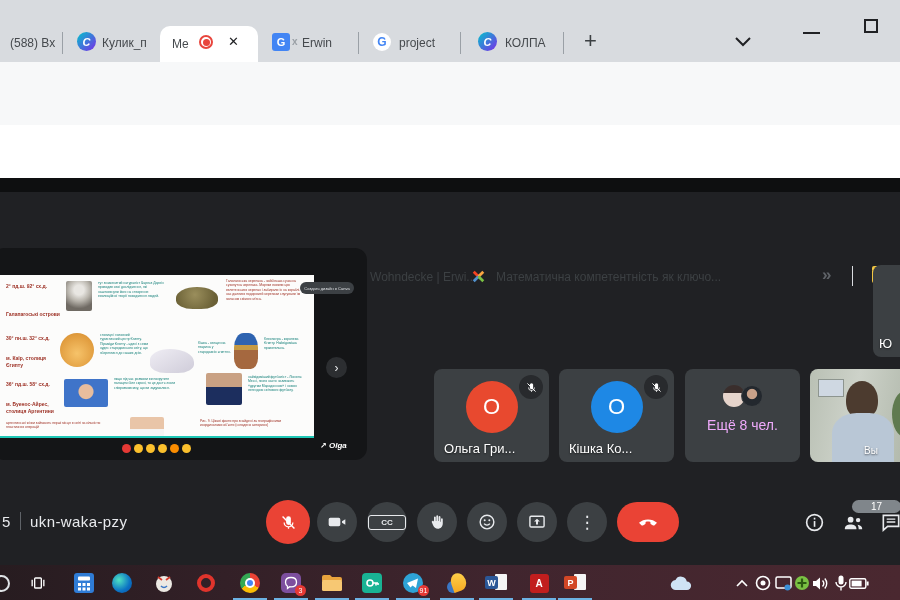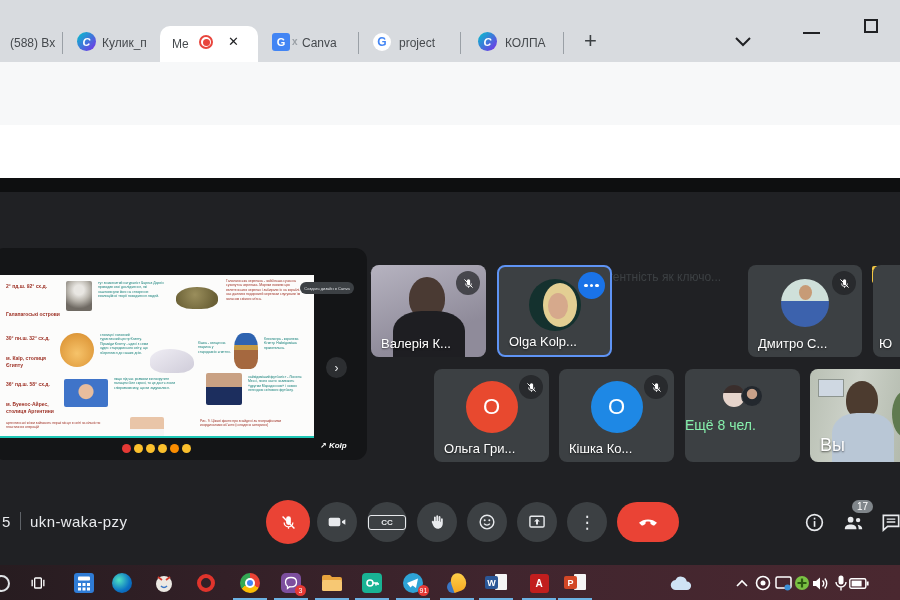--- a/index.html
+++ b/index.html
@@ -58,21 +58,21 @@
   .menu-btn{position:absolute;top:5px;right:5px;width:27px;height:27px;border-radius:50%;background:#1a73e8;display:flex;align-items:center;justify-content:center;gap:2px;border:none;padding:0;}
   .menu-btn i{width:3.5px;height:3.5px;background:#fff;border-radius:50%;}
   .init-circle{position:absolute;left:50%;top:12px;transform:translateX(-50%);width:52px;height:52px;border-radius:50%;color:#fff;font-size:22px;display:flex;align-items:center;justify-content:center;}
   .video{position:absolute;inset:0;}
 
   
   .ctl{position:absolute;width:40px;height:40px;border-radius:50%;background:#3c4043;border:none;display:flex;align-items:center;justify-content:center;padding:0;}
   .ctl-red{background:#ea4335;}
   .cc-box{border:1.5px solid #e8eaed;border-radius:3px;color:#e8eaed;font-size:8px;font-weight:bold;padding:2px 12px;}
   .code-text{color:#e8eaed;font-size:15px;}
-  .badge17{position:absolute;left:852px;top:500px;background:#80868b;color:#fff;font-size:10px;border-radius:7px;padding:1px 5px;}
+  .badge17{position:absolute;left:852px;top:500px;background:#80868b;color:#fff;font-size:10px;border-radius:7px;padding:1px 19px;}
 
   
   .taskbar{position:absolute;left:0;top:565px;width:900px;height:35px;background:linear-gradient(90deg,#271c20 0%,#332027 25%,#40252e 55%,#4a2830 100%);}
   .tb-ic{position:absolute;top:7px;width:22px;height:22px;display:flex;align-items:center;justify-content:center;}
   .tb-under{position:absolute;bottom:0;height:2px;width:34px;background:#6cb2e3;}
   .tb-badge{position:absolute;background:#e53935;color:#fff;border-radius:50%;font-size:7px;min-width:11px;height:11px;display:flex;align-items:center;justify-content:center;}
   .tile-word{width:13px;height:13px;color:#fff;font-size:9px;font-weight:bold;display:flex;align-items:center;justify-content:center;border-radius:2px;}
   .page{width:12px;height:16px;background:#f5f5f5;border-radius:1px;}
 </style>
 </head>
@@ -88,21 +88,21 @@
       </div>
     <div class="abs tab-label" style="left:102px;top:36px;width:52px;">Кулик_п</div>
     <div class="tab-active"></div>
     <div class="abs tab-label" style="left:172px;top:37px;width:24px;">Me</div>
     <div class="abs rec-dot" style="left:199px;top:35px;">
         <i></i>
       </div>
     <span class="abs" style="left:228px;top:34px;font-size:13px;color:#202124;">✕</span>
     <div class="abs" style="left:272px;top:33px;width:18px;height:18px;background:#4285f4;border-radius:3px;color:#fff;font-size:11px;font-weight:bold;display:flex;align-items:center;justify-content:center;">G</div>
     <span class="abs" style="left:292px;top:36px;font-size:10px;color:#9aa0a6;font-weight:bold;">x</span>
-    <div class="abs tab-label" style="left:302px;top:36px;width:50px;">Canva</div>
+    <div class="abs tab-label" style="left:302px;top:36px;width:50px;">Erwin</div>
     <div class="tab-div" style="left:358px;"></div>
     <div class="abs" style="left:373px;top:33px;">
         <div class="fav-g">G</div>
       </div>
     <div class="abs tab-label" style="left:399px;top:36px;width:50px;">project</div>
     <div class="tab-div" style="left:460px;"></div>
     <div class="abs" style="left:478px;top:32px;">
         <div class="fav-canva">C</div>
       </div>
     <div class="abs tab-label" style="left:505px;top:36px;width:50px;">КОЛПА</div>
@@ -214,65 +214,26 @@
     <div class="canva-btn">Создать дизайн в Canva</div>
     <div class="next-btn">›</div>
     <div class="emoji-row">
       <div class="emoji-dot" style="background:#e53935;"></div>
       <div class="emoji-dot" style="background:#fbc02d;"></div>
       <div class="emoji-dot" style="background:#fbc02d;"></div>
       <div class="emoji-dot" style="background:#fbc02d;"></div>
       <div class="emoji-dot" style="background:#fb8c00;"></div>
       <div class="emoji-dot" style="background:#fbc02d;"></div>
     </div>
-    <div class="canva-mark"><span>↗</span> <span>Kolp</span></div>
-  </div>
-
-  <div class="tile" style="left:371px;top:265px;width:115px;height:92px;">
-    <div class="video" style="background:linear-gradient(160deg,#b6b3c0,#8f8b9a 70%);">
-      <div class="abs" style="left:38px;top:12px;width:36px;height:42px;border-radius:50% 50% 45% 45%;background:#4a3a33;"></div>
-      <div class="abs" style="left:22px;top:46px;width:72px;height:50px;border-radius:40% 40% 0 0;background:#1e1e22;"></div>
-    </div>
-    <div class="mic-chip">
-        <svg width="13" height="13" viewBox="0 0 24 24">
-          <path fill="#fff" d="M12 15a3 3 0 0 0 3-3V7a3 3 0 0 0-6 0v5a3 3 0 0 0 3 3z"></path>
-          <path fill="none" stroke="#fff" stroke-width="1.6" d="M6.5 12a5.5 5.5 0 0 0 11 0M12 17.5V20"></path>
-          <path stroke="#fff" stroke-width="1.8" d="M4.5 4.5l15 15"></path>
-        </svg>
-      </div>
-    <div class="tile-name">Валерія К...</div>
-  </div>
-
-  <div class="tile tile-active" style="left:497px;top:265px;width:115px;height:92px;">
-    <div class="init-circle" style="background:#14312e;overflow:hidden;">
-      <div class="abs" style="left:14px;top:4px;width:34px;height:44px;border-radius:50%;background:#e3cf93;"></div>
-      <div class="abs" style="left:19px;top:14px;width:20px;height:26px;border-radius:50%;background:#d6a98c;"></div>
-    </div>
-    <button class="menu-btn">
-        <i></i>
-        <i></i>
-        <i></i>
-      </button>
-    <div class="tile-name">Olga Kolp...</div>
-  </div>
-
-
-  <div class="tile" style="left:748px;top:265px;width:114px;height:92px;">
-    <div class="init-circle" style="width:48px;height:48px;top:14px;background:linear-gradient(180deg,#cfe0da 0 45%,#3c62ad 45% 100%);overflow:hidden;">
-      <div class="abs" style="left:18px;top:6px;width:13px;height:15px;border-radius:50%;background:#c79b76;"></div>
-    </div>
-    <div class="mic-chip">
-        <svg width="13" height="13" viewBox="0 0 24 24">
-          <path fill="#fff" d="M12 15a3 3 0 0 0 3-3V7a3 3 0 0 0-6 0v5a3 3 0 0 0 3 3z"></path>
-          <path fill="none" stroke="#fff" stroke-width="1.6" d="M6.5 12a5.5 5.5 0 0 0 11 0M12 17.5V20"></path>
-          <path stroke="#fff" stroke-width="1.8" d="M4.5 4.5l15 15"></path>
-        </svg>
-      </div>
-    <div class="tile-name">Дмитро С...</div>
-  </div>
+    <div class="canva-mark"><span>↗</span> <span>Olga</span></div>
+  </div>
+
+
+
+
 
   <div class="tile" style="left:873px;top:265px;width:80px;height:92px;">
     <div class="tile-name" style="left:6px;">Ю</div>
   </div>
 
   <div class="tile" style="left:434px;top:369px;width:115px;height:93px;">
     <div class="init-circle" style="background:#e8492f;">О</div>
     <div class="mic-chip">
         <svg width="13" height="13" viewBox="0 0 24 24">
           <path fill="#fff" d="M12 15a3 3 0 0 0 3-3V7a3 3 0 0 0-6 0v5a3 3 0 0 0 3 3z"></path>
@@ -293,32 +254,32 @@
         </svg>
       </div>
     <div class="tile-name">Кішка Ко...</div>
   </div>
 
   <div class="tile" style="left:685px;top:369px;width:115px;height:93px;">
     <div class="abs" style="left:50%;top:16px;transform:translateX(-50%);display:flex;">
       <div style="width:22px;height:22px;border-radius:50%;background:linear-gradient(180deg,#3a2e2c 0 35%,#e6d4cb 35%);"></div>
       <div style="width:22px;height:22px;border-radius:50%;background:radial-gradient(circle at 50% 40%,#c8a189 30%,#23282e 36%);margin-left:-4px;border:1px solid #3c4043;"></div>
     </div>
-    <div class="abs" style="left:0;top:48px;width:100%;color:#86efac;font-size:14px;">Ещё 8 чел.</div>
+    <div class="abs" style="left:0;top:48px;width:100%;text-align:center;color:#f0abfc;font-size:14px;">Ещё 8 чел.</div>
   </div>
 
   <div class="tile" style="left:810px;top:369px;width:110px;height:93px;">
     <div class="video" style="background:linear-gradient(100deg,#b9c0b4,#cdd2c9 40%,#aab2a4);">
       <div class="abs" style="left:8px;top:10px;width:26px;height:18px;background:#cfd8e2;border:1px solid #8d958f;"></div>
       <div class="abs" style="right:2px;top:22px;width:26px;height:46px;border-radius:50% 40% 40% 50%;background:#5f7a4f;"></div>
       <div class="abs" style="left:36px;top:12px;width:32px;height:38px;border-radius:50% 50% 45% 45%;background:#4c3b2f;"></div>
       <div class="abs" style="left:22px;top:44px;width:62px;height:50px;border-radius:40% 40% 0 0;background:#b9c7d6;"></div>
     </div>
 
-    <div class="tile-name" style="font-size:18px;">Вы</div>
+    <div class="tile-name" style="font-size:10px;margin-left:44px;">Вы</div>
   </div>
 
   <span class="abs code-text" style="left:2px;top:513px;">5</span>
   <div class="abs" style="left:20px;top:512px;width:1px;height:18px;background:#5f6368;"></div>
   <span class="abs code-text" style="left:30px;top:513px;letter-spacing:.4px;">ukn-waka-pzy</span>
 
   <button class="ctl ctl-red" style="left:266px;top:500px;width:44px;height:44px;">
       <svg width="19" height="19" viewBox="0 0 24 24">
         <path fill="#fff" d="M12 15a3 3 0 0 0 3-3V7a3 3 0 0 0-6 0v5a3 3 0 0 0 3 3z"></path>
         <path fill="none" stroke="#fff" stroke-width="1.6" d="M6.5 12a5.5 5.5 0 0 0 11 0M12 17.5V20"></path>

